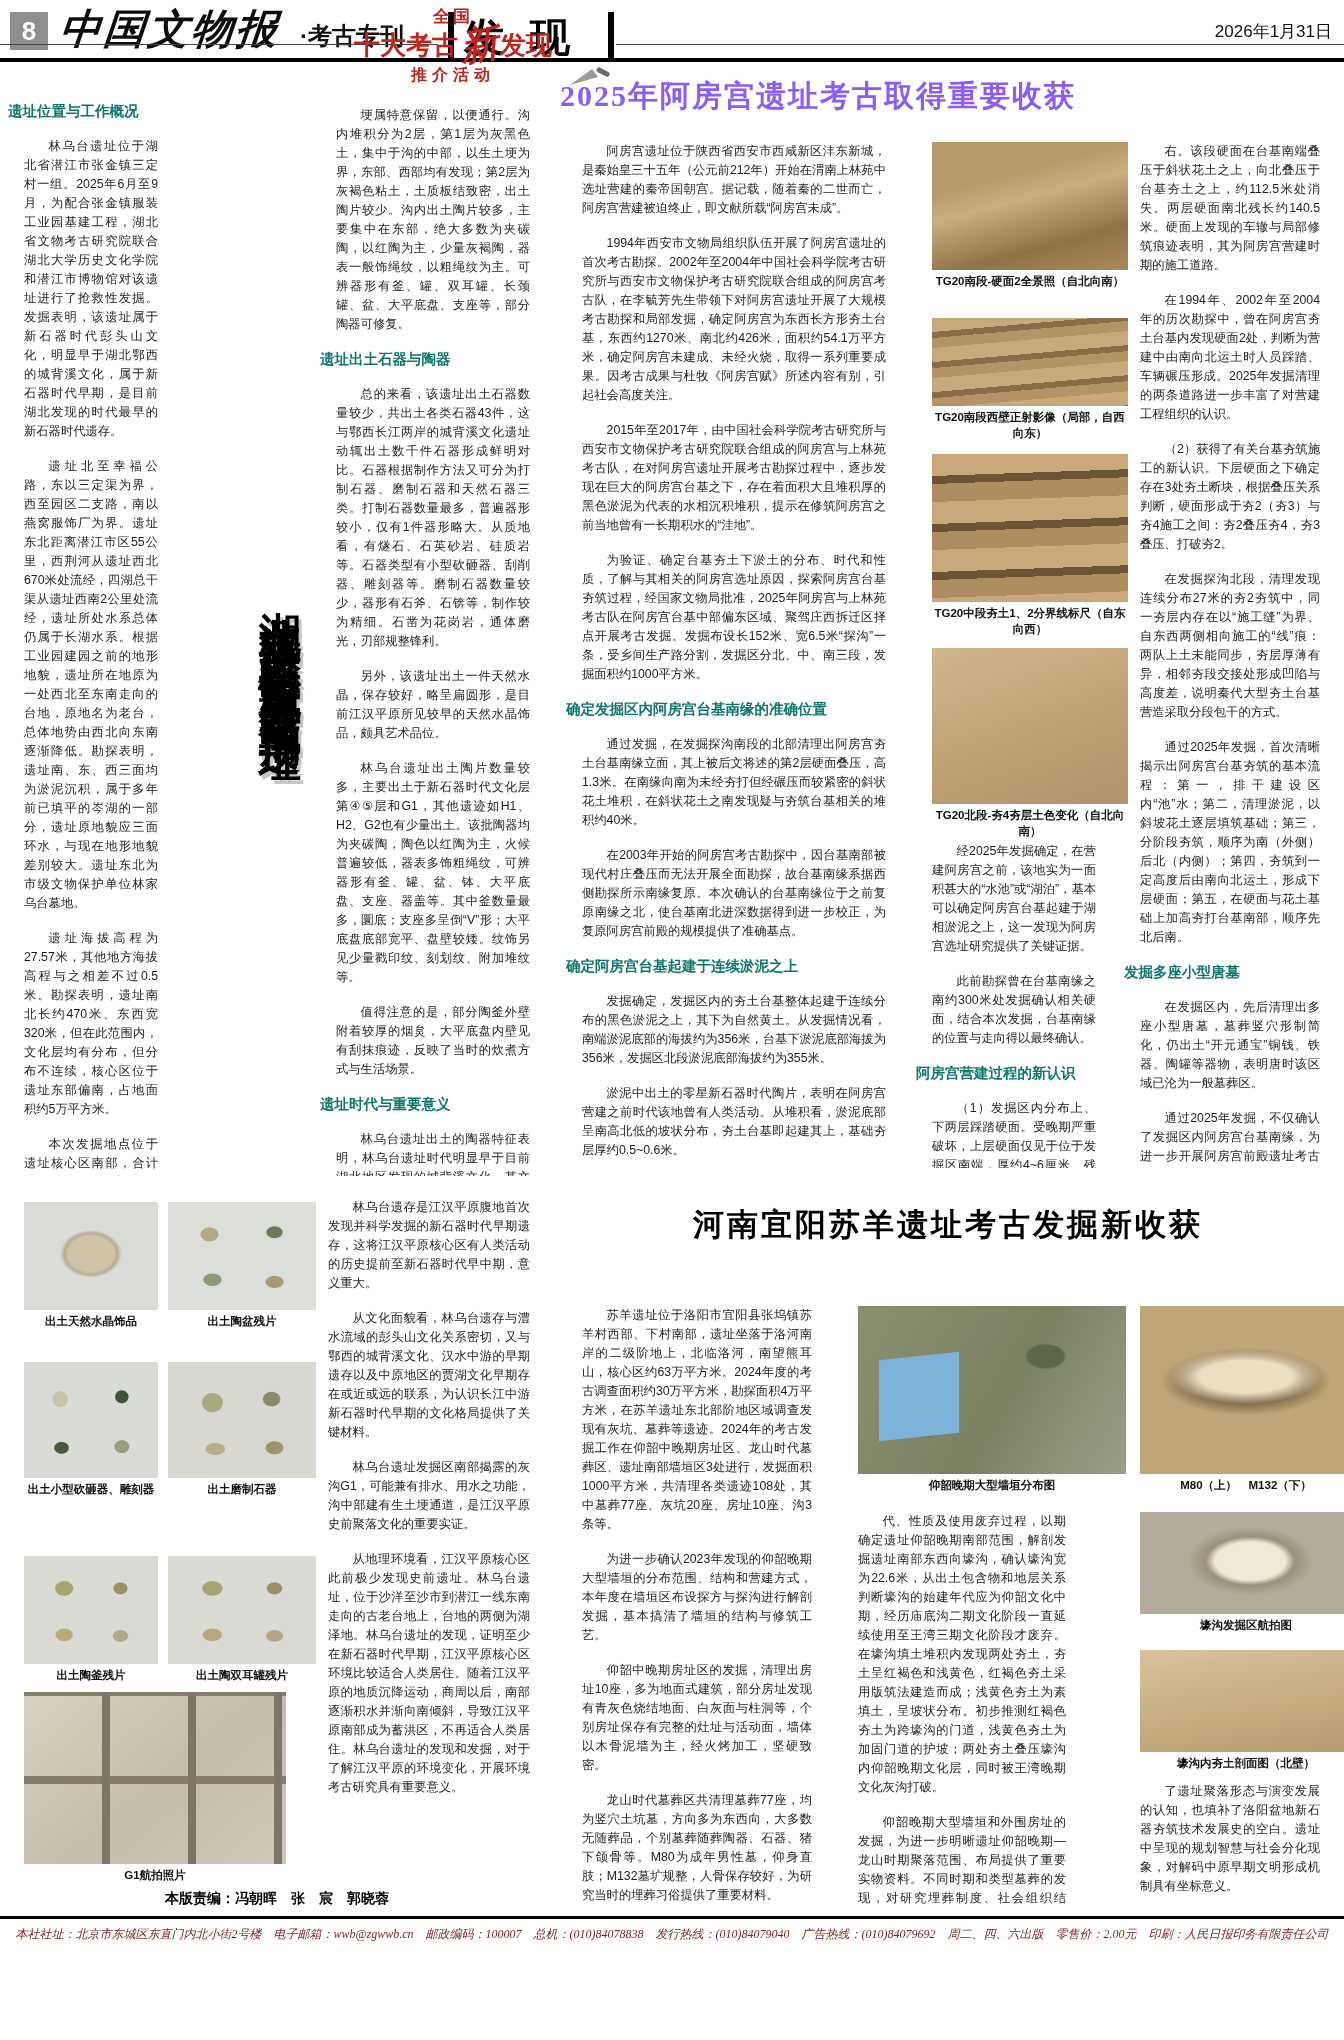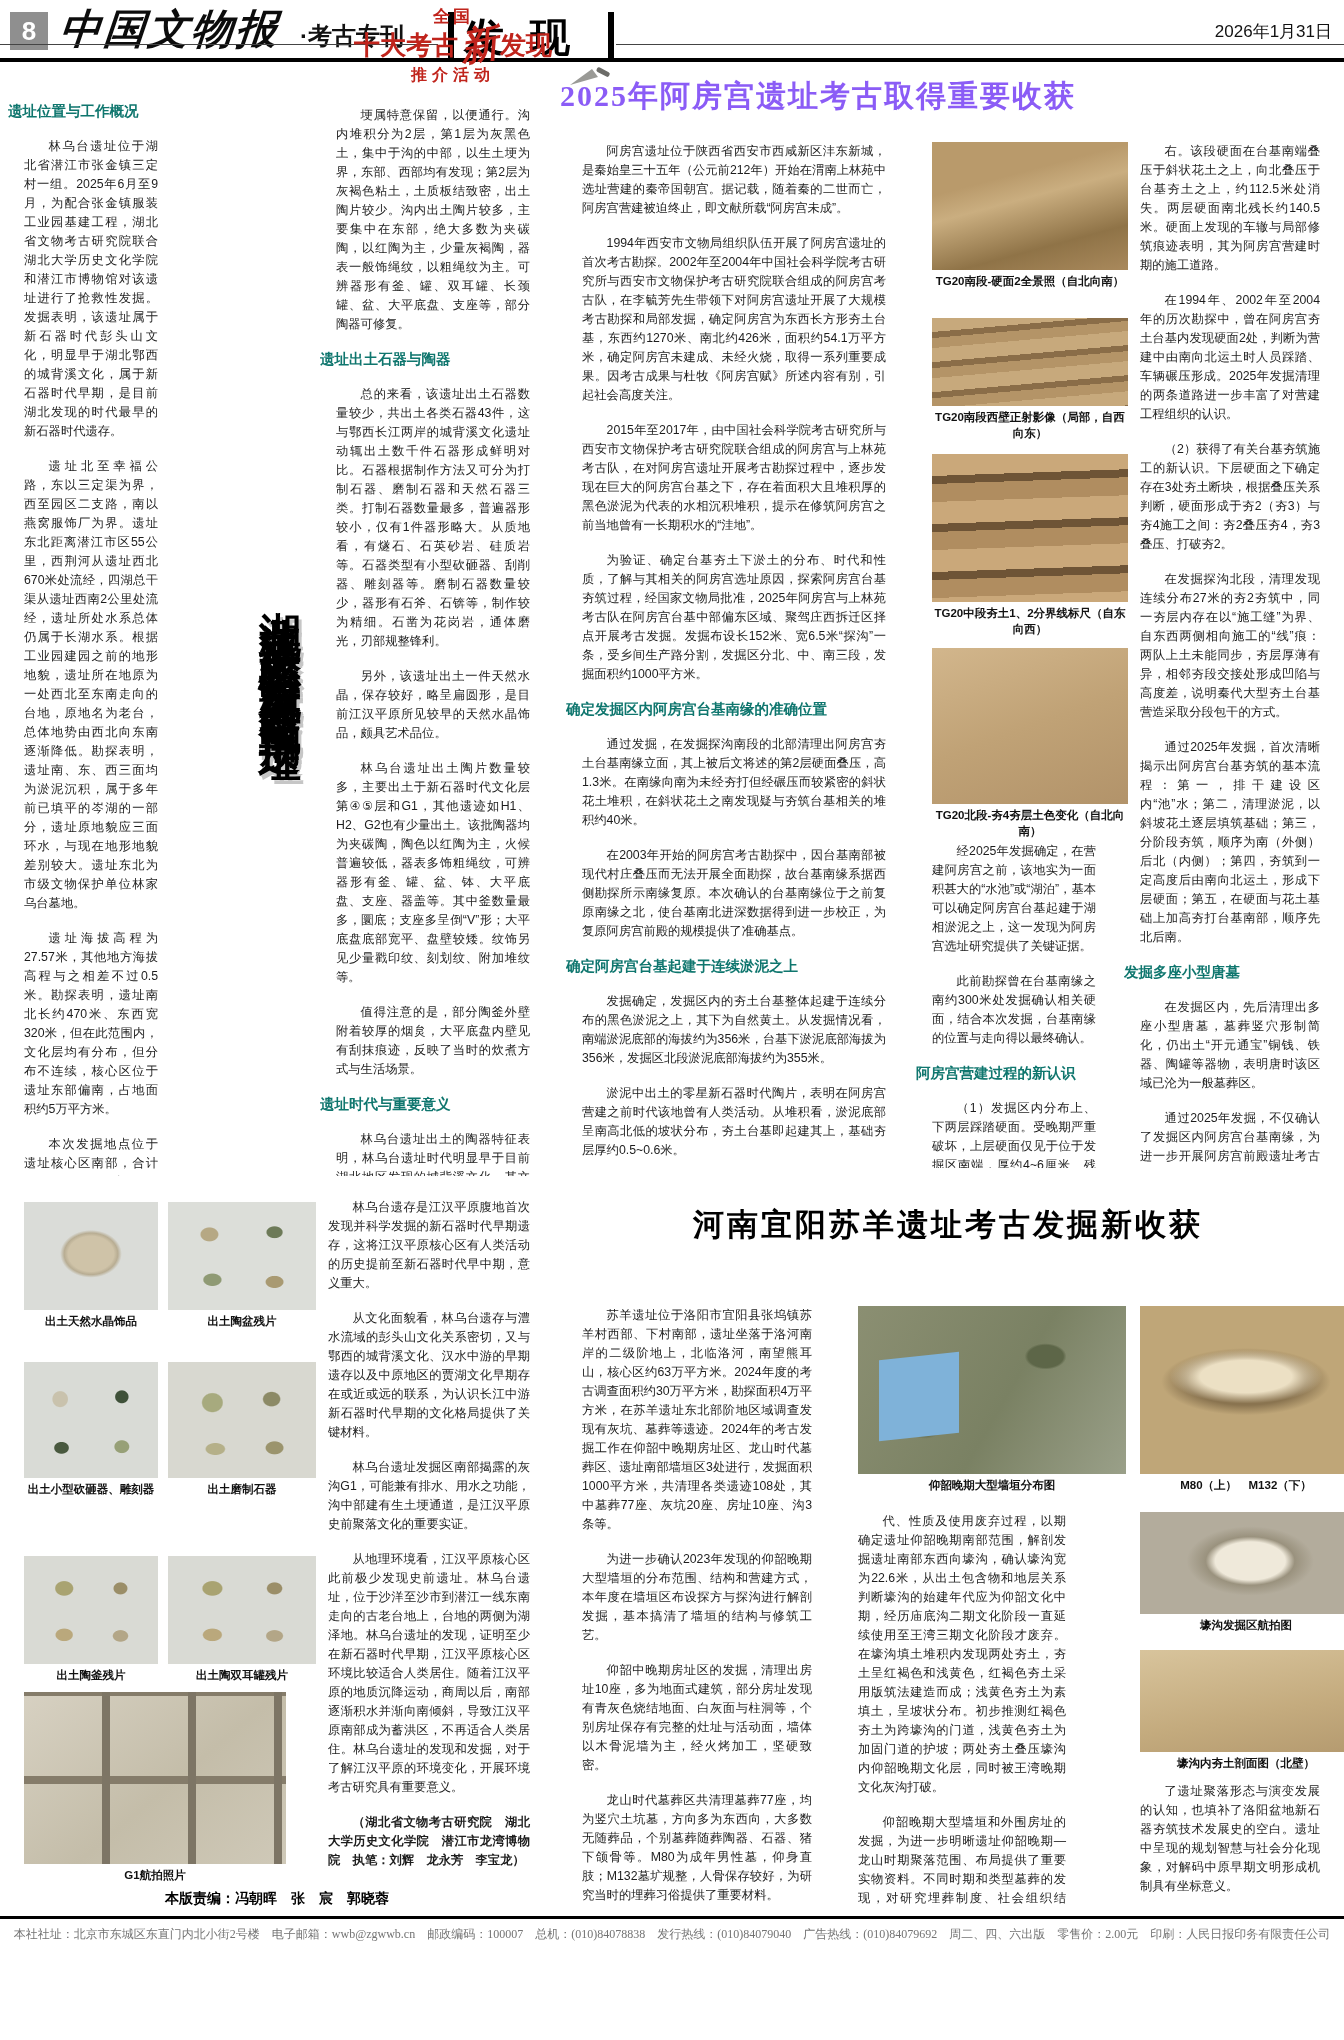--- a/index.html
+++ b/index.html
@@ -85,21 +85,21 @@
       radial-gradient(ellipse 40% 20% at 50% 45%,#8a7450 0 70%,transparent 100%),#bfa678;}
   .ph-trench{background:
       radial-gradient(ellipse 30% 34% at 52% 48%,#efe9da 0 55%,#9a927e 70%,transparent 100%),#b3ac9c;}
   .ph-section{background:
       linear-gradient(170deg,#d8c49c,#c4ab7e 60%,#b59b70),
       repeating-linear-gradient(92deg,transparent 0 9px,rgba(80,60,40,.22) 9px 11px);}
   
   .editors{font-size:14px;font-weight:700;text-align:center;color:#000;}
   .footrule{left:0;top:1916px;width:1344px;height:3px;background:#000;}
   .footer{left:0;top:1926px;width:1344px;text-align:center;font-size:12px;
-          font-family:"Liberation Serif","DejaVu Serif",serif;color:#737373;}
+          font-family:"Liberation Serif","DejaVu Serif",serif;color:#7f1d1d;font-style:italic;}
 </style>
 </head>
 <body>
 
 <div id="page">
 
   <div class="abs pgnum">8</div>
   <div class="abs masthead">中国文物报</div>
   <div class="abs edition">·考古专刊</div>
   <div class="abs rule-thin-l"></div>
@@ -142,21 +142,20 @@
       <div class="para">林乌台遗址出土陶片数量较多，主要出土于新石器时代文化层第④⑤层和G1，其他遗迹如H1、H2、G2也有少量出土。该批陶器均为夹碳陶，陶色以红陶为主，火候普遍较低，器表多饰粗绳纹，可辨器形有釜、罐、盆、钵、大平底盘、支座、器盖等。其中釜数量最多，圜底；支座多呈倒“V”形；大平底盘底部宽平、盘壁较矮。纹饰另见少量戳印纹、刻划纹、附加堆纹等。</div>
       <div class="para">值得注意的是，部分陶釜外壁附着较厚的烟炱，大平底盘内壁见有刮抹痕迹，反映了当时的炊煮方式与生活场景。</div>
       <div class="colhead">遗址时代与重要意义</div>
       <div class="para">林乌台遗址出土的陶器特征表明，林乌台遗址时代明显早于目前湖北地区发现的城背溪文化，其文化面貌与湖南澧县彭头山文化更为接近，但也存在明显区别，当属新石器时代早期遗存。结合测年数据，遗址年代距今约8500年前后，可暂称为彭头山文化“林乌台类型”。</div>
     </div>
   <div class="col" style="left:312px;top:1182px;width:234px;height:700px">
       <div class="para">林乌台遗存是江汉平原腹地首次发现并科学发掘的新石器时代早期遗存，这将江汉平原核心区有人类活动的历史提前至新石器时代早中期，意义重大。</div>
       <div class="para">从文化面貌看，林乌台遗存与澧水流域的彭头山文化关系密切，又与鄂西的城背溪文化、汉水中游的早期遗存以及中原地区的贾湖文化早期存在或近或远的联系，为认识长江中游新石器时代早期的文化格局提供了关键材料。</div>
       <div class="para">林乌台遗址发掘区南部揭露的灰沟G1，可能兼有排水、用水之功能，沟中部建有生土埂通道，是江汉平原史前聚落文化的重要实证。</div>
       <div class="para">从地理环境看，江汉平原核心区此前极少发现史前遗址。林乌台遗址，位于沙洋至沙市到潜江一线东南走向的古老台地上，台地的两侧为湖泽地。林乌台遗址的发现，证明至少在新石器时代早期，江汉平原核心区环境比较适合人类居住。随着江汉平原的地质沉降运动，商周以后，南部逐渐积水并渐向南倾斜，导致江汉平原南部成为蓄洪区，不再适合人类居住。林乌台遗址的发现和发掘，对于了解江汉平原的环境变化，开展环境考古研究具有重要意义。</div>
-      <div class="para byline">（湖北省文物考古研究院　湖北大学历史文化学院　潜江市龙湾博物院　执笔：刘辉　龙永芳　李宝龙）</div>
     </div>
 
   <figure class="abs" style="left:152px;top:1186px;width:148px">
     <div class="photo ph-sherds" style="height:108px"></div>
     <figcaption class="cap">出土陶盆残片</figcaption>
   </figure>
   <figure class="abs" style="left:8px;top:1186px;width:134px">
     <div class="photo ph-crystal" style="height:108px"></div>
     <figcaption class="cap">出土天然水晶饰品</figcaption>
   </figure>

